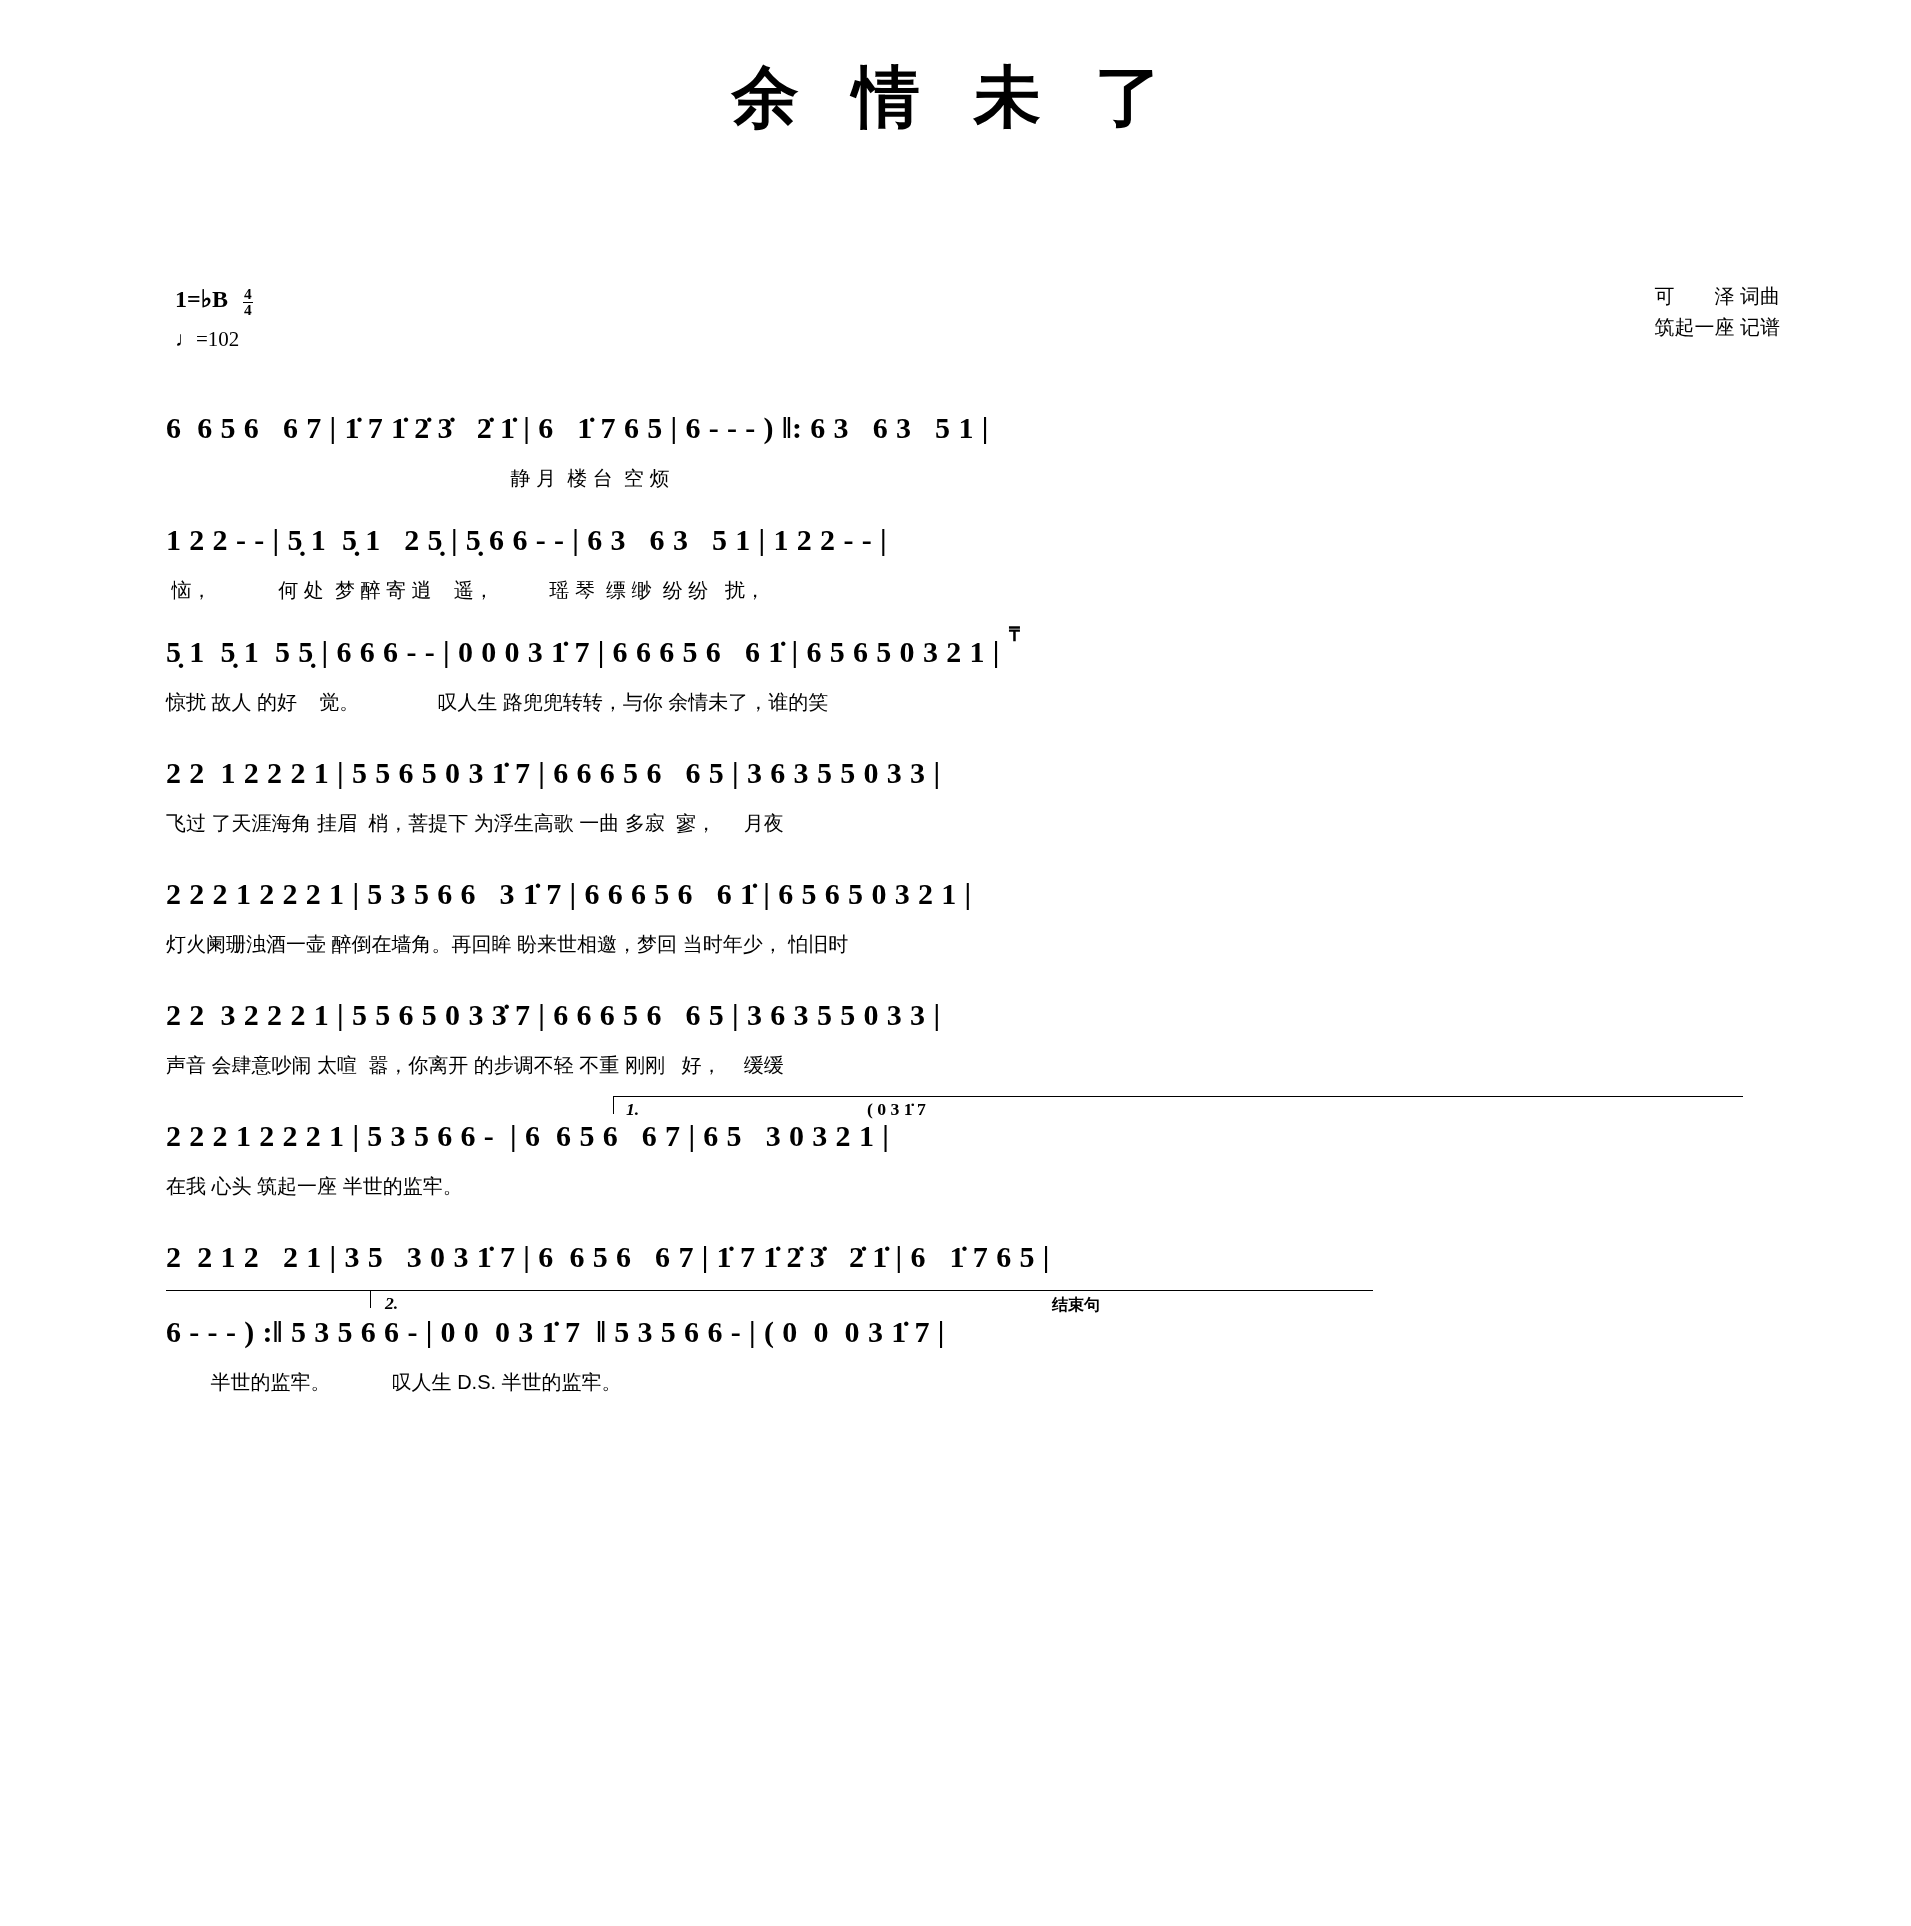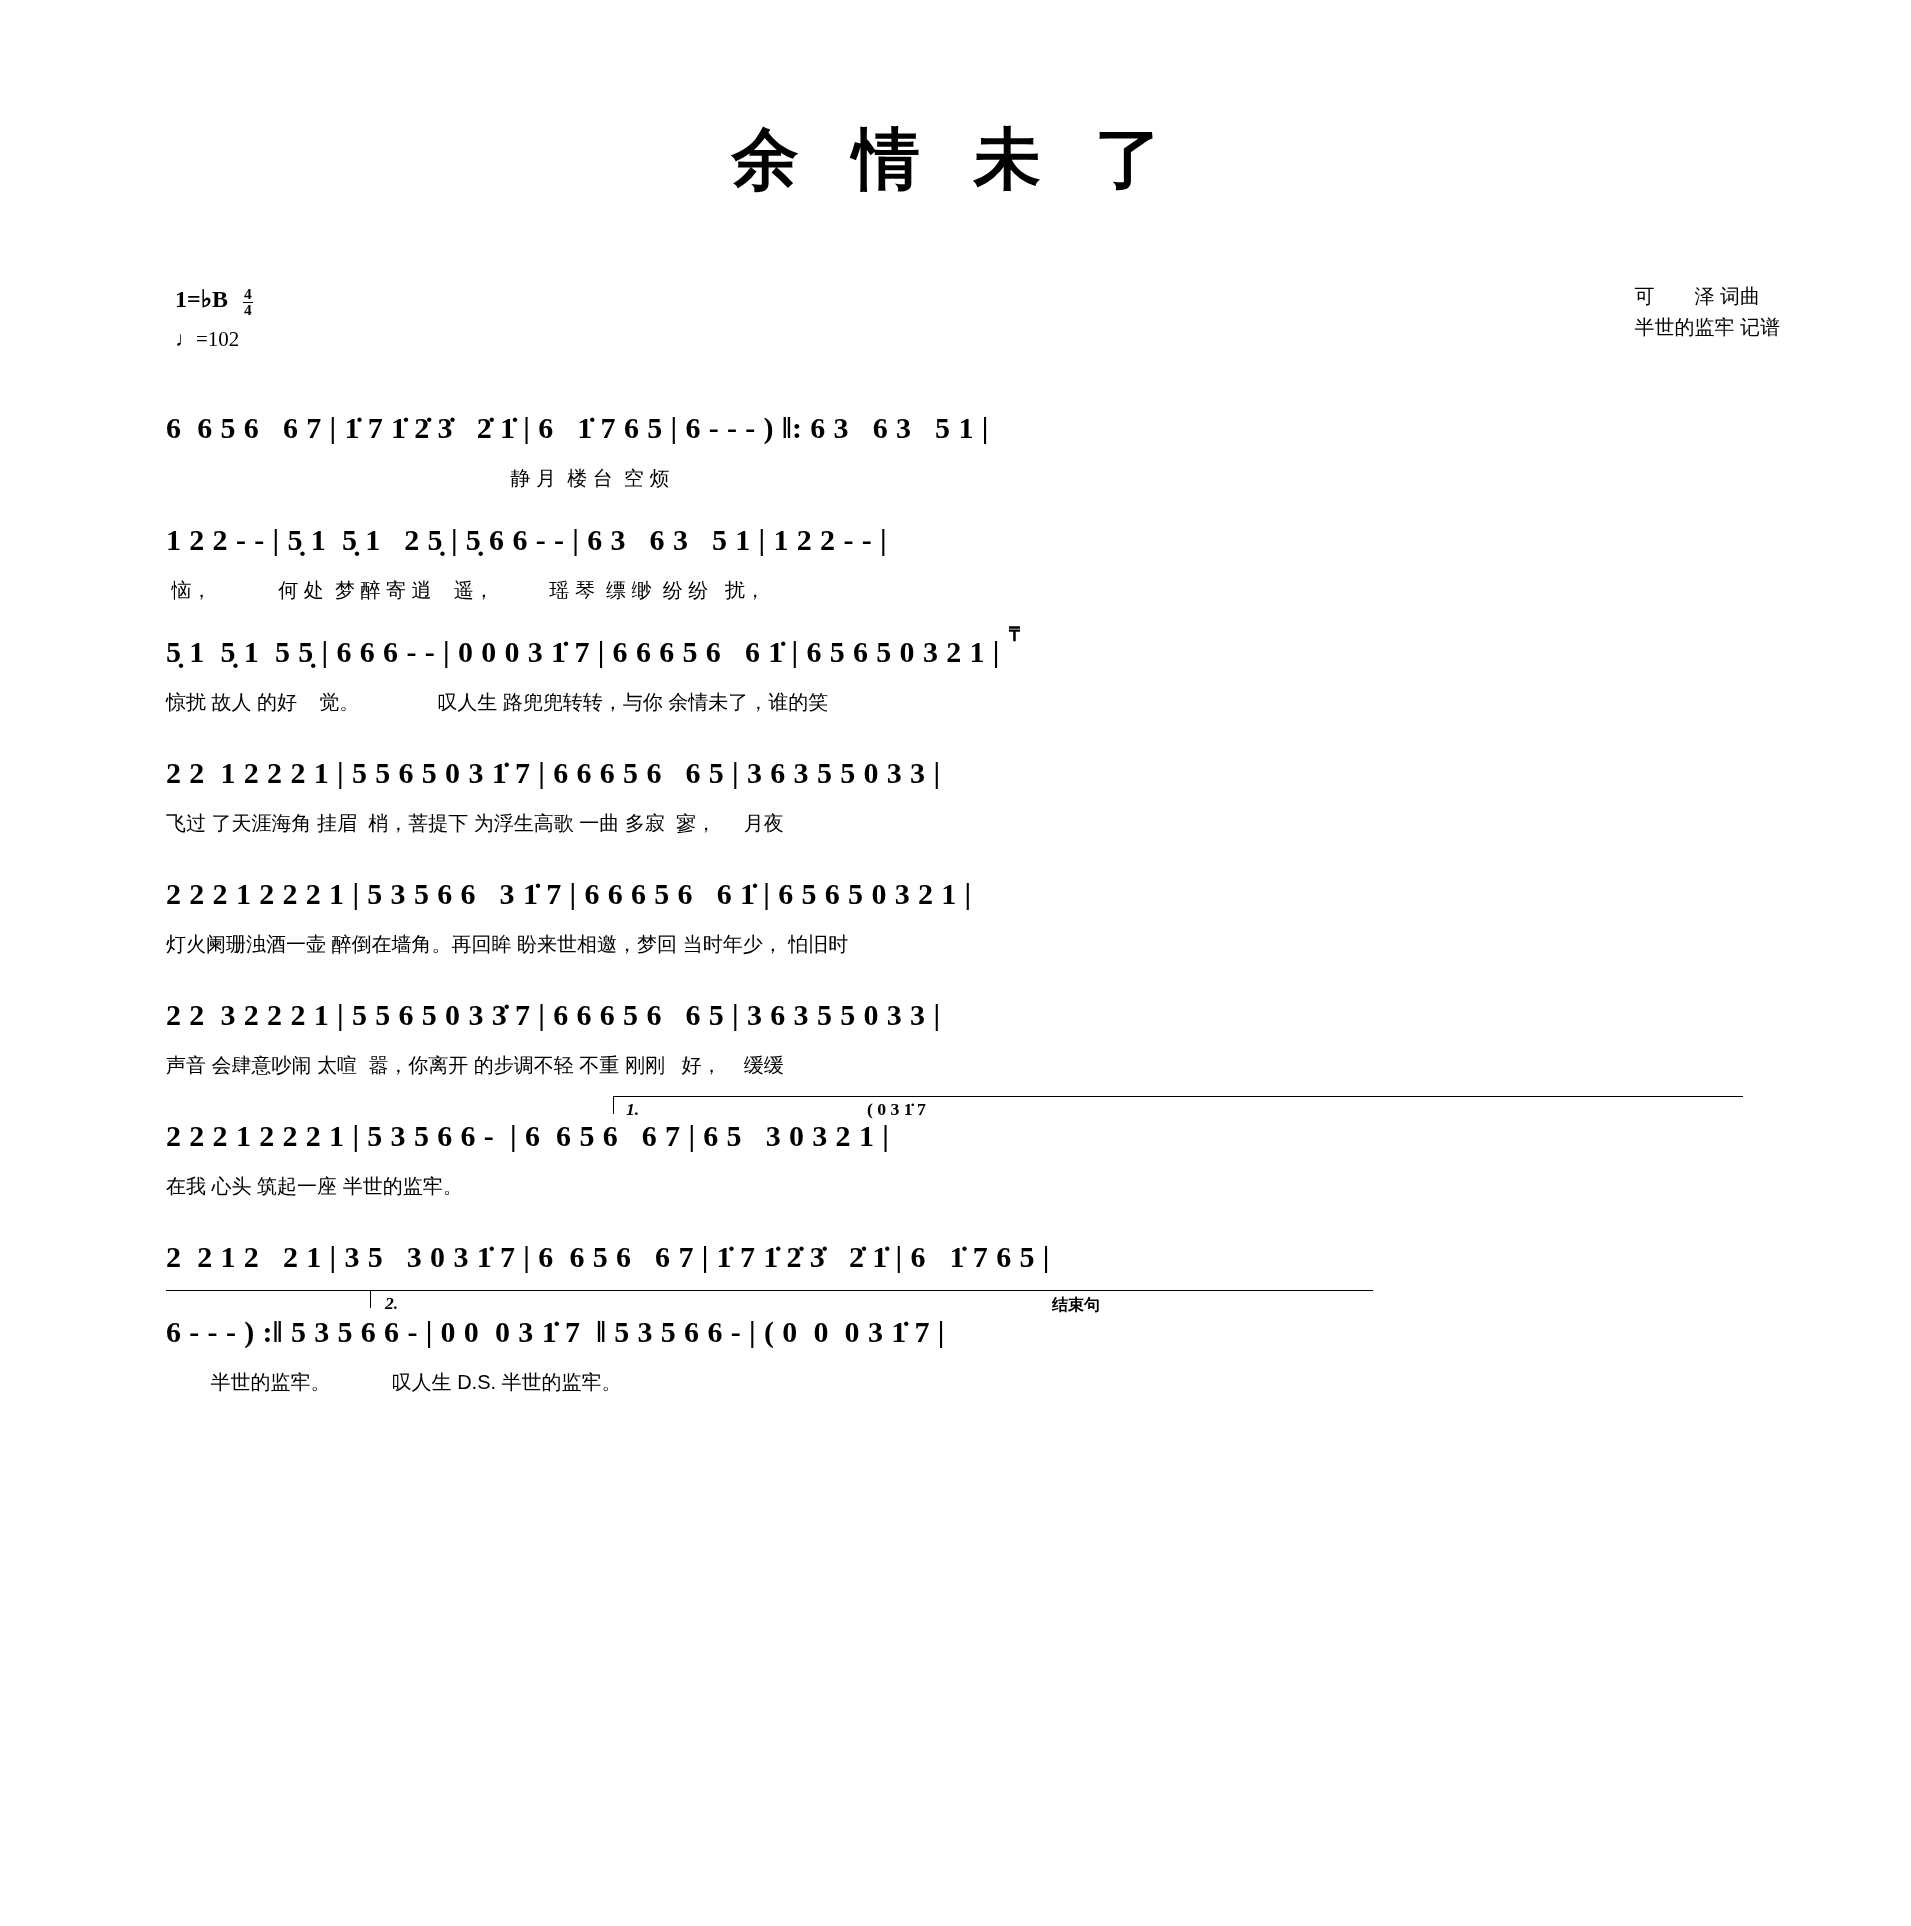--- a/index.html
+++ b/index.html
@@ -19,21 +19,21 @@
     overflow: hidden;
   }
 
   
   .title {
     text-align: center;
     font-family: "Liberation Sans", sans-serif;
     font-weight: bold;
     font-size: 67px;
     letter-spacing: 17.7px;
-    padding-top: 114px;
+    padding-top: 52px;
     margin: 0;
   }
   .singer {
     text-align: center;
     font-family: "Liberation Sans", sans-serif;
     font-size: 20px;
     margin-top: 27px;
   }
   .credits {
     position: absolute;
@@ -132,21 +132,21 @@
 </style>
 </head>
 <body>
 
 <div class="page">
 
   <h1 class="title">余 情 未 了</h1>
 
   <div class="credits">
     <div>可　　泽 词曲</div>
-    <div>半世的监牢 记谱</div>
+    <div>筑起一座 记谱</div>
   </div>
 
   <div class="keyblock">
     <div class="keyline">
       <span>1=♭B</span>
       <span class="timesig">
         <b class="num">4</b>
         <b class="den">4</b>
       </span>
     </div>

